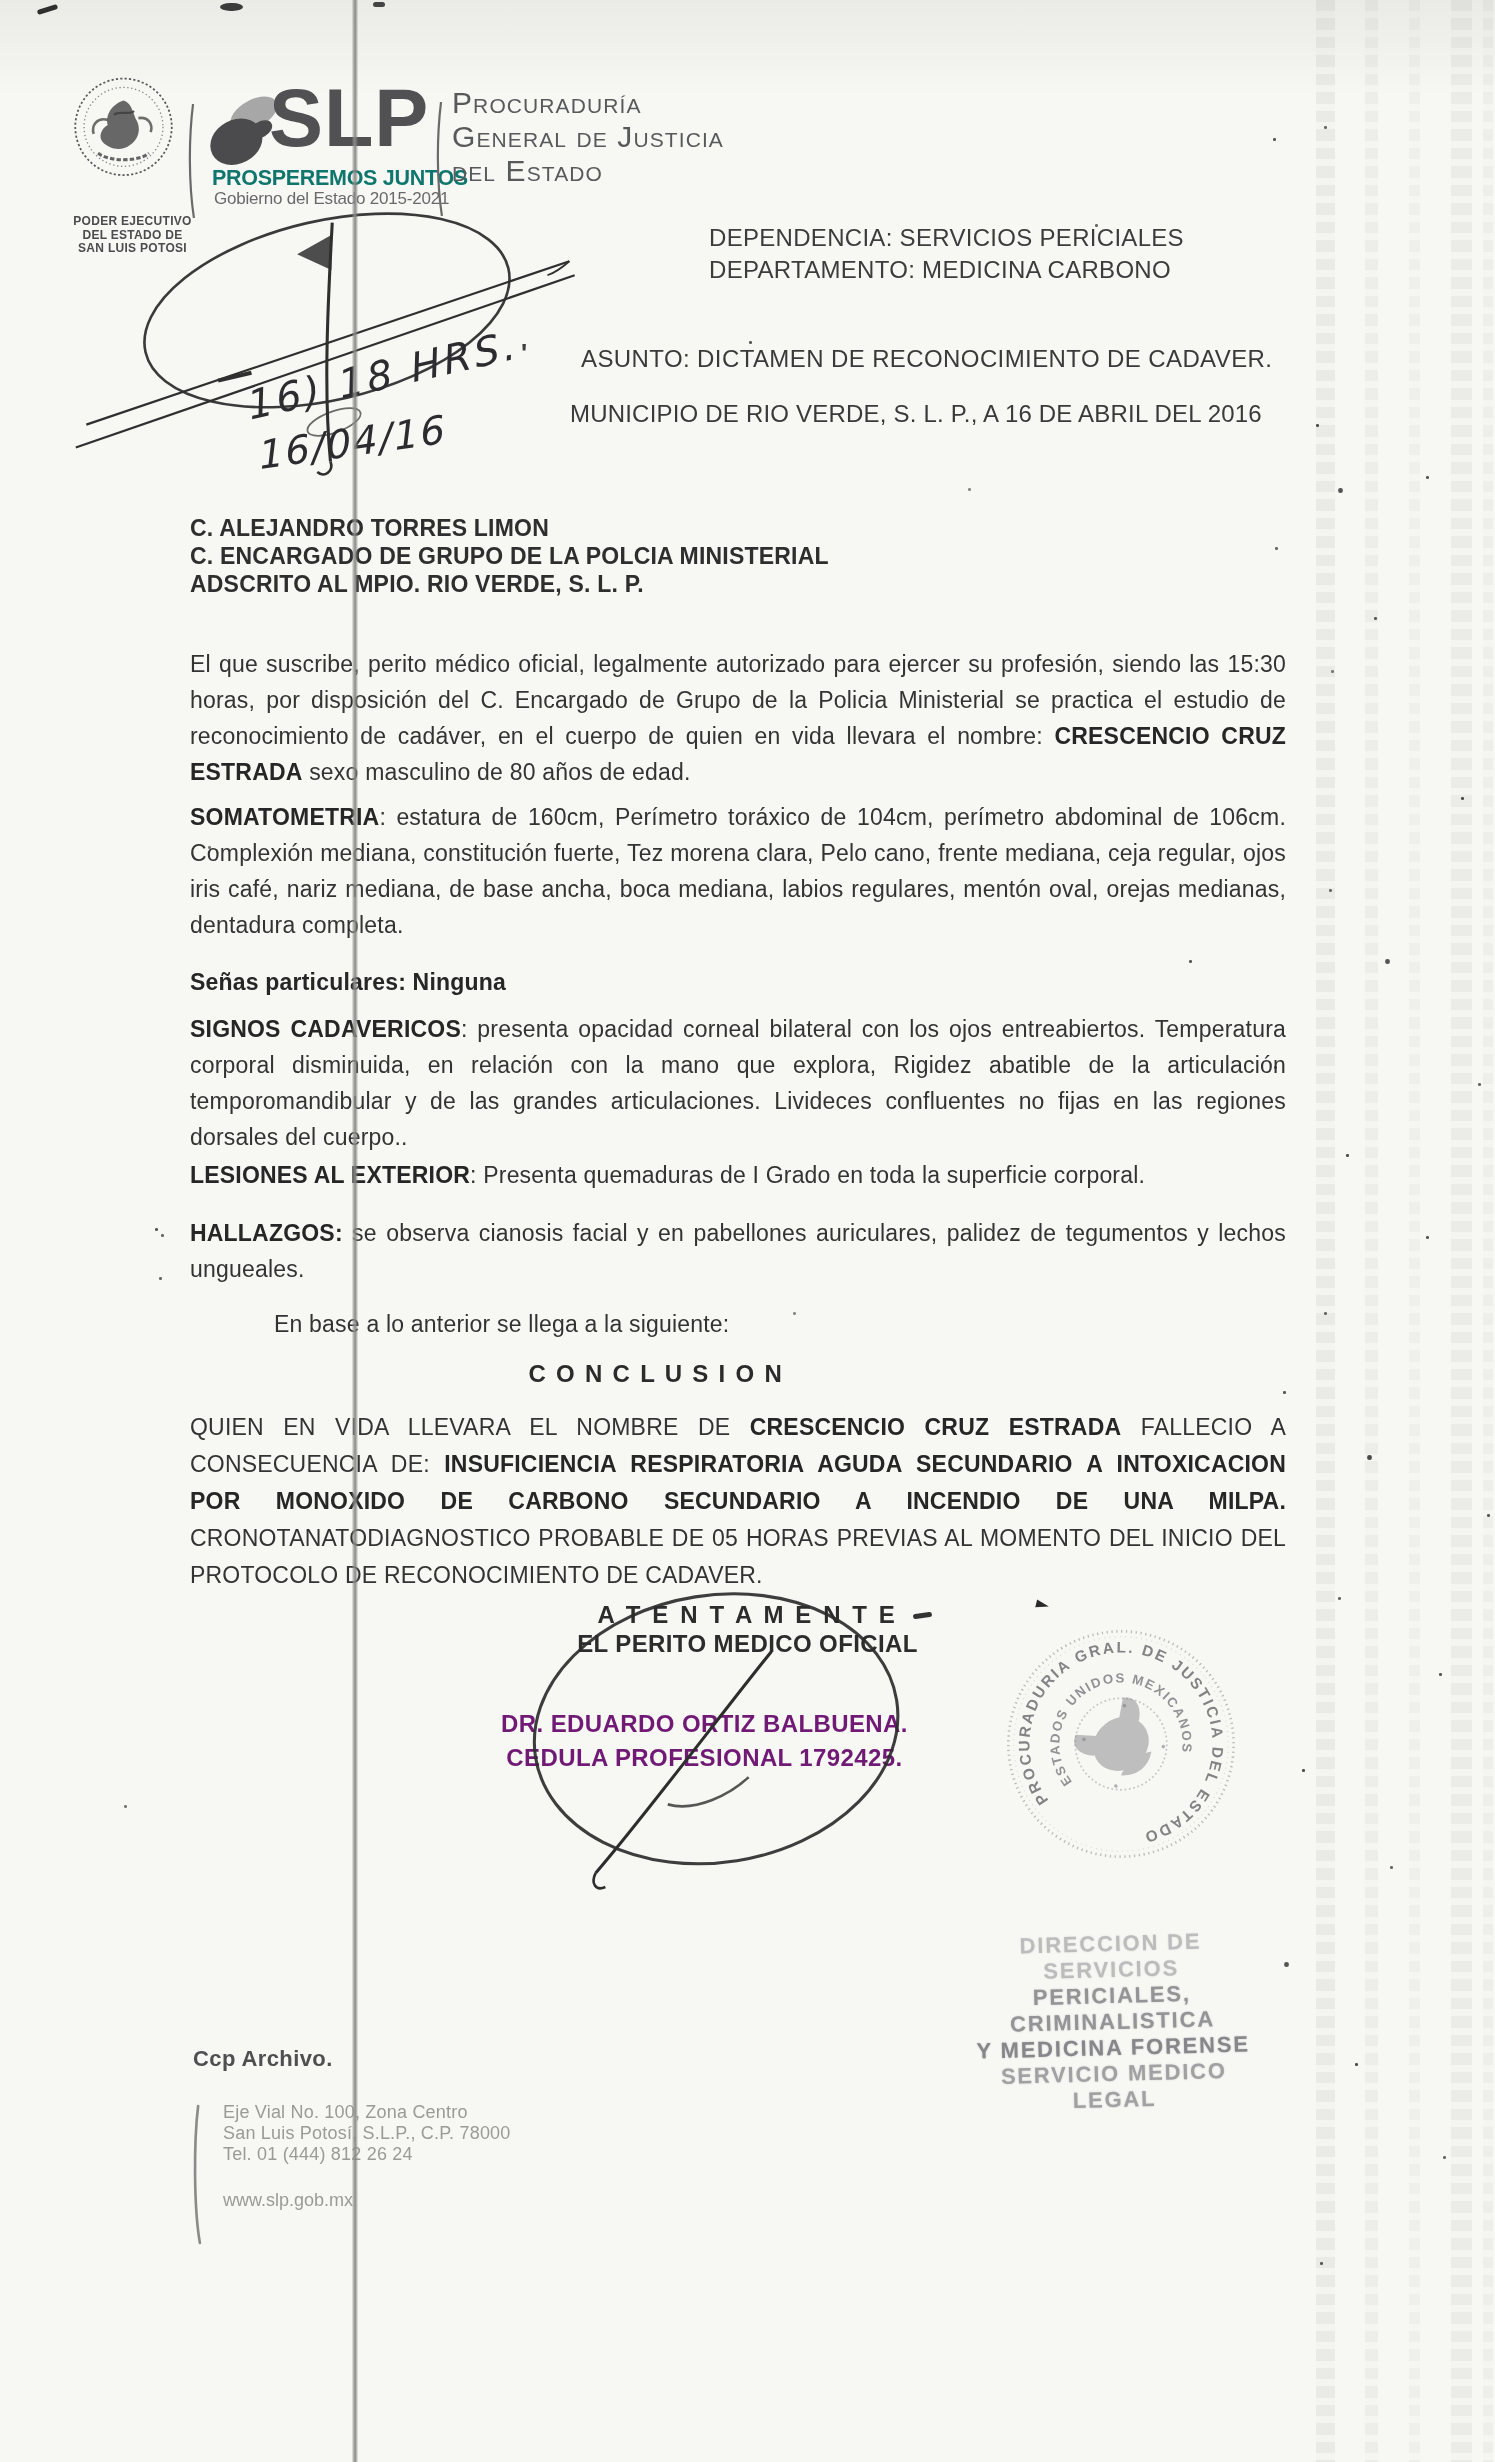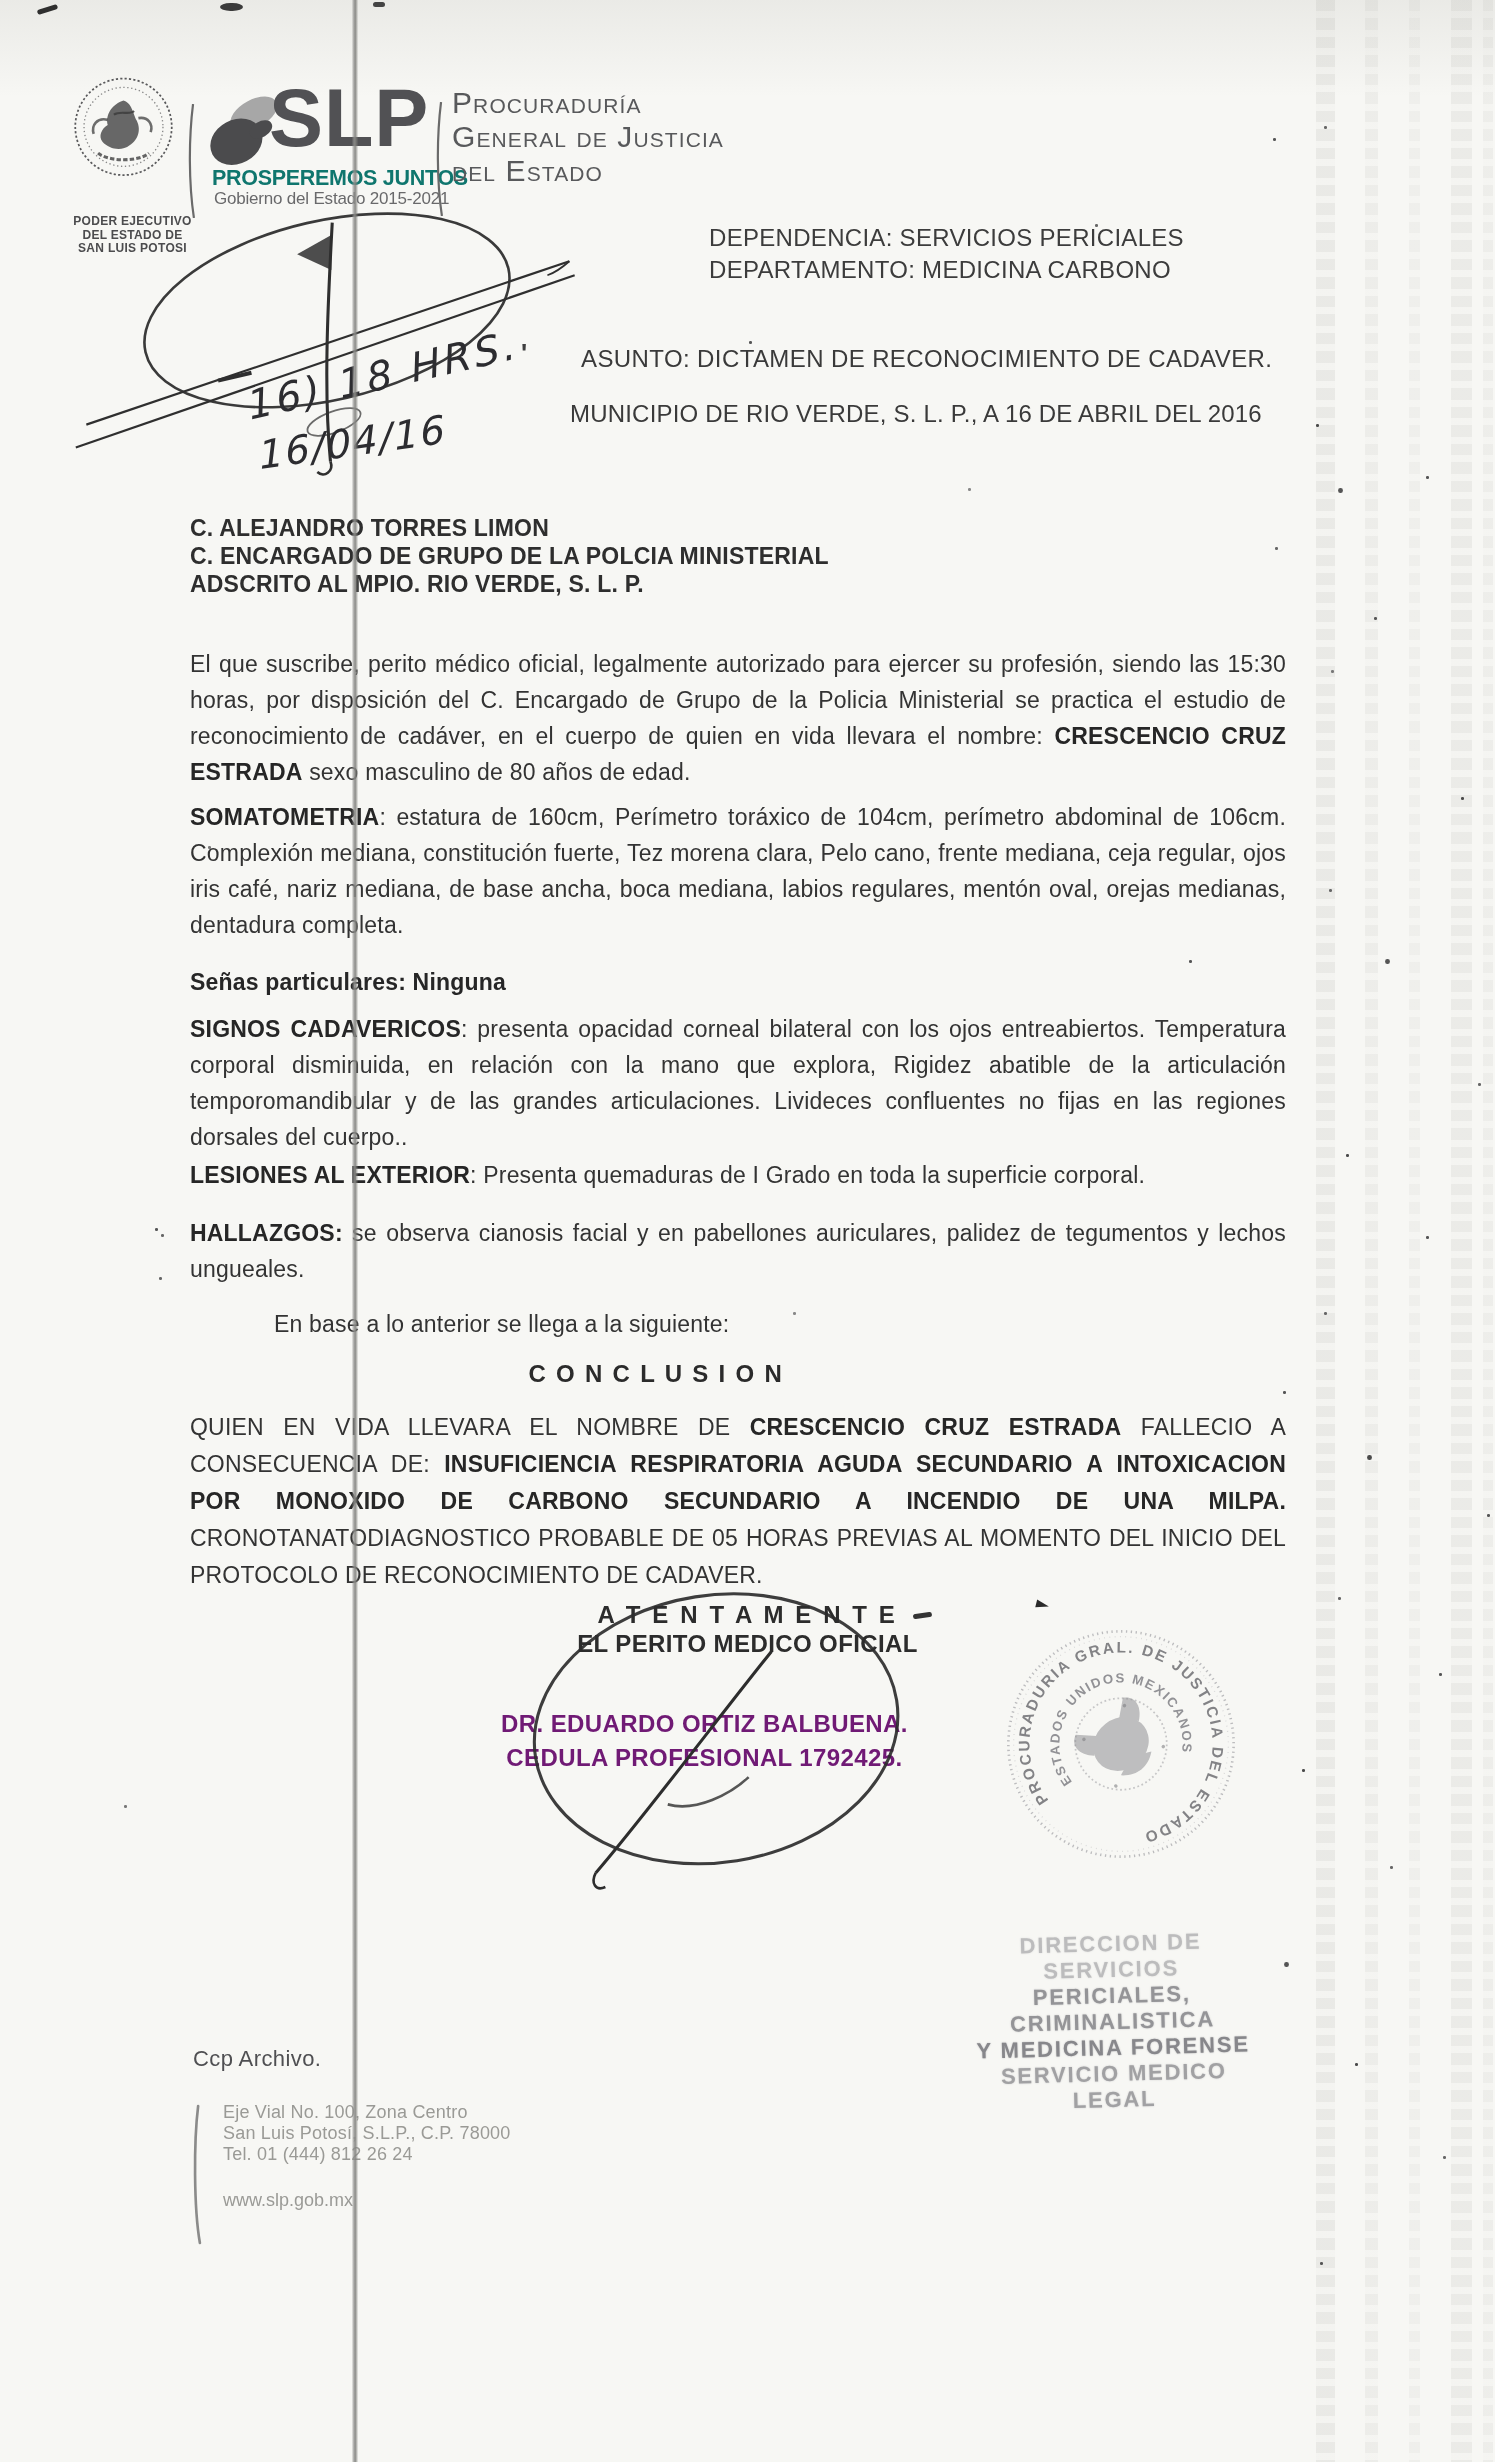--- a/index.html
+++ b/index.html
@@ -84,21 +84,21 @@
   .c-name{top:1710px;} .c-cedula{top:1744px;}
 
   
   .stamp{position:absolute;left:954px;top:1931px;width:317px;text-align:center;z-index:20;
         transform:rotate(-1.5deg);color:#4e4e55;font-weight:700;font-size:22px;line-height:26px;
         letter-spacing:1.8px;text-shadow:0 0 1.8px rgba(78,78,90,.55);}
   .stamp div:nth-child(1){opacity:.34;} .stamp div:nth-child(2){opacity:.58;}
   .stamp div:nth-child(3){opacity:.66;} .stamp div:nth-child(4){opacity:.5;}
 
   
-  .ccp{position:absolute;left:193px;top:2046px;font-size:22px;font-weight:400;color:#4f4f52;letter-spacing:0.4px;}
+  .ccp{position:absolute;left:193px;top:2046px;font-size:22px;font-weight:700;color:#4f4f52;letter-spacing:0.4px;}
   .address{position:absolute;left:223px;top:2102px;font-size:18px;line-height:21px;color:#9a9a96;letter-spacing:0.2px;}
   .website{position:absolute;left:223px;top:2190px;font-size:18px;color:#9a9a96;}
   svg{display:block;}
 </style>
 </head>
 <body>
 
 <div class="page">
 
   <div class="scan-line"></div>

